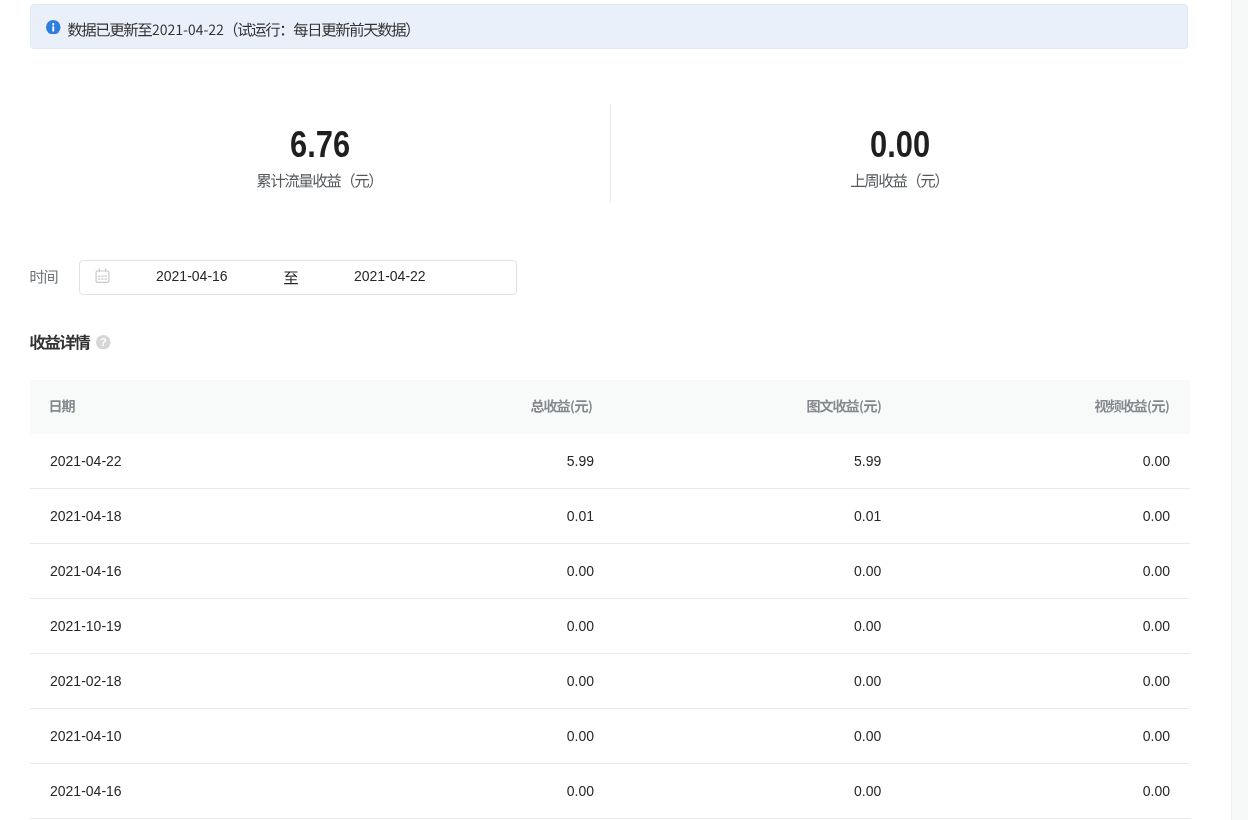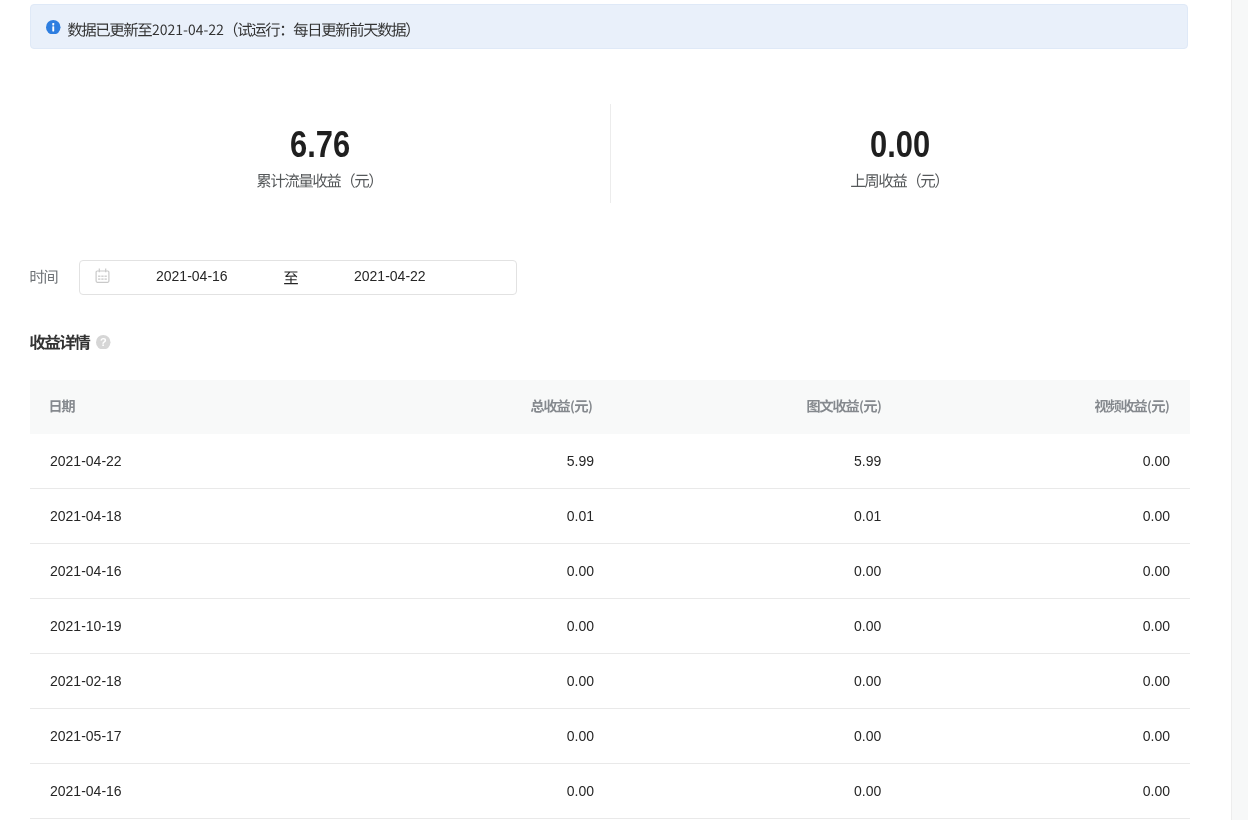--- a/index.html
+++ b/index.html
@@ -111,21 +111,21 @@
       <div class="c3">0.00</div>
       <div class="c4">0.00</div>
     </div>
 <div class="row">
       <div class="c1">2021-02-18</div>
       <div class="c2">0.00</div>
       <div class="c3">0.00</div>
       <div class="c4">0.00</div>
     </div>
 <div class="row">
-      <div class="c1">2021-05-17</div>
+      <div class="c1">2021-04-10</div>
       <div class="c2">0.00</div>
       <div class="c3">0.00</div>
       <div class="c4">0.00</div>
     </div>
 <div class="row">
       <div class="c1">2021-04-16</div>
       <div class="c2">0.00</div>
       <div class="c3">0.00</div>
       <div class="c4">0.00</div>
     </div>

